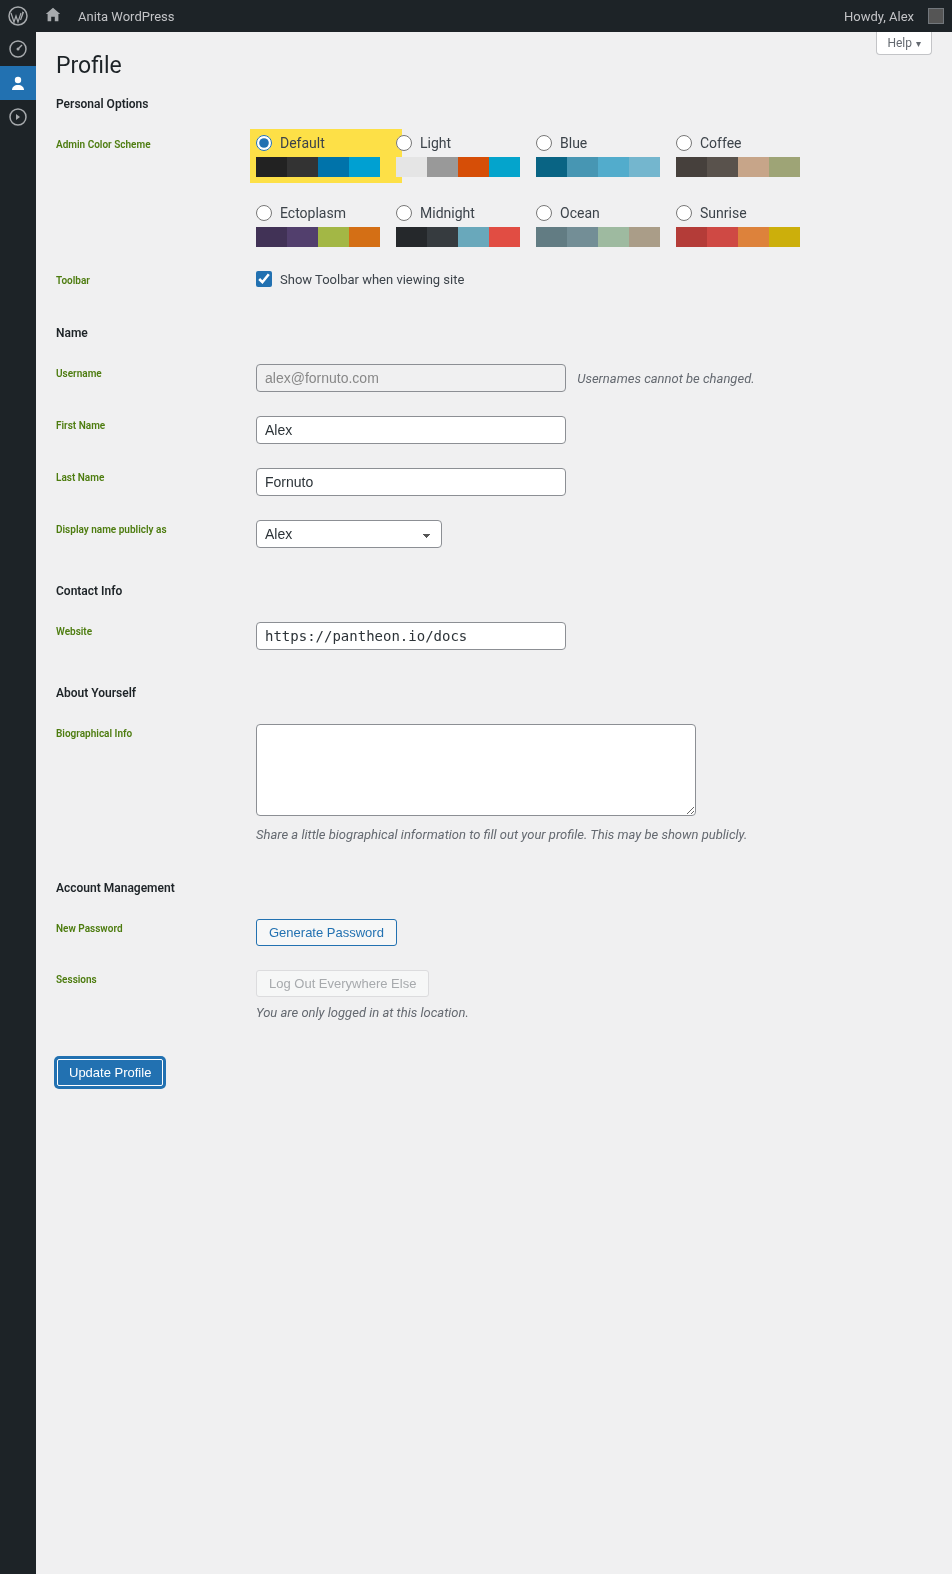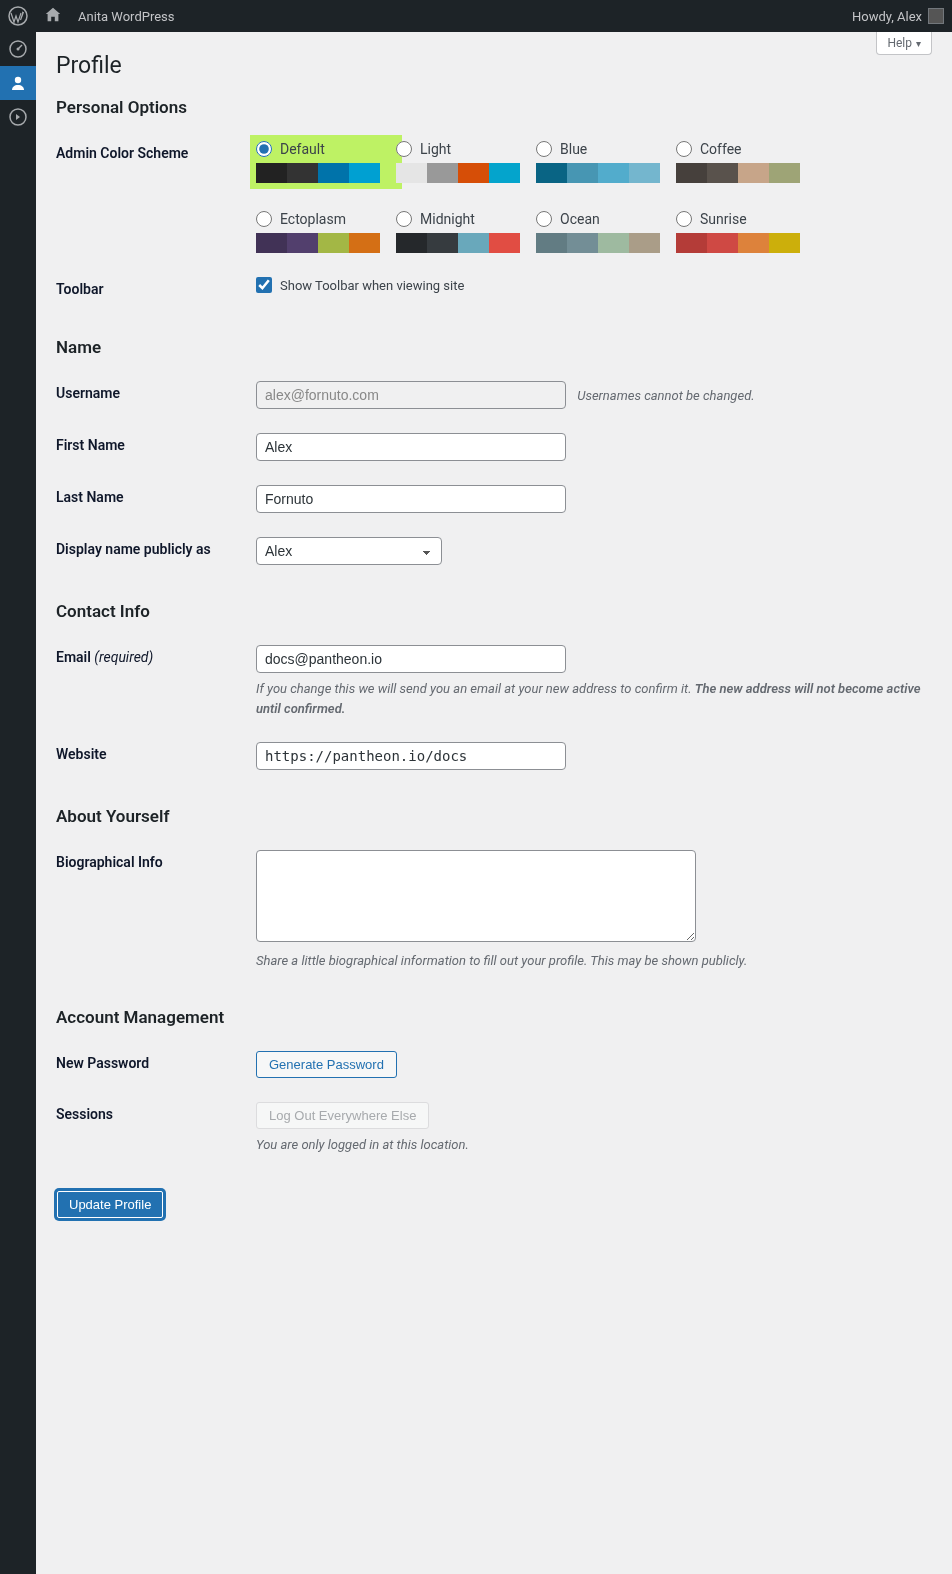--- a/index.html
+++ b/index.html
@@ -1,43 +1,43 @@
 <!DOCTYPE html>
 <html><head>
 <meta charset="utf-8">
 <style>
 * { box-sizing: border-box; margin: 0; padding: 0; }
 body { font-family: -apple-system, BlinkMacSystemFont, "Segoe UI", Roboto, Oxygen-Sans, Ubuntu, Cantarell, "Helvetica Neue", sans-serif; font-size: 13px; color: #3c434a; background: #f0f0f1; }
 
 
 #adminbar { background: #1d2327; color: #c3c4c7; height: 32px; display: flex; align-items: center; padding: 0 8px; font-size: 13px; position: relative; }
 #adminbar .ab-left { display: flex; align-items: center; gap: 16px; }
-#adminbar .ab-right { margin-left: auto; display: flex; align-items: center; gap: 6px; }
+#adminbar .ab-right { margin-left: auto; display: flex; align-items: center; gap: 14px; }
 #adminbar a { color: #c3c4c7; text-decoration: none; }
 #adminbar .wp-logo { width: 20px; height: 20px; display: inline-flex; align-items: center; justify-content: center; }
 #adminbar .avatar-sm { width: 16px; height: 16px; background: #555; display: inline-block; border: 1px solid #72777c; }
 
 
 #wrap { display: flex; border-radius: 6px; }
 #adminmenu { width: 36px; background: #1d2327; min-height: 1542px; }
 #adminmenu .menu-item { width: 36px; height: 34px; display: flex; align-items: center; justify-content: center; color: #a7aaad; position: relative; }
 #adminmenu .menu-item.current { background: #2271b1; color: #fff; }
 #adminmenu .menu-item.current::after { content: ""; position: absolute; right: -8px; top: 50%; transform: translateY(-50%); border: 8px solid transparent; border-right-color: #f0f0f1; }
 #adminmenu .menu-item svg { width: 20px; height: 20px; }
 
 #content { flex: 1; padding: 12px 20px 40px 20px; position: relative; }
 .screen-meta { position: absolute; top: 0; right: 20px; }
 .help-tab { border: 1px solid #c3c4c7; border-top: none; background: #fff; padding: 4px 10px; font-size: 12px; color: #646970; cursor: pointer; border-radius: 0 0 4px 4px; }
 .help-tab .tri { font-size: 10px; margin-left: 4px; }
 
 h1 { font-size: 23px; font-weight: 400; color: #1d2327; margin: 8px 0 18px; }
-h2 { font-size: 17px; font-weight: 600; color: #1d2327; margin: 0 0 12px; }
+h2 { font-size: 12px; font-weight: 600; color: #1d2327; margin: 0 0 12px; }
 
 .form-table { width: 100%; border-collapse: collapse; }
-.form-table th { width: 200px; text-align: left; vertical-align: top; padding: 16px 10px 16px 0; font-weight: 600; font-size: 14px; color: #0f172a; }
+.form-table th { width: 200px; text-align: left; vertical-align: top; padding: 16px 10px 16px 0; font-weight: 600; font-size: 10px; color: #4d7c0f; }
 .form-table td { padding: 12px 10px 12px 0; vertical-align: top; }
 .form-table .req { font-style: italic; font-weight: 400; }
 
 .description { font-style: italic; color: #646970; font-size: 13px; margin-top: 6px; line-height: 1.5; }
 .description strong { font-weight: 600; }
 
 input[type=text], input[type=email], input[type=url], select, textarea {
   border: 1px solid #8c8f94; border-radius: 4px; padding: 5px 8px; font-size: 14px; background: #fff; color: #2c3338; width: 310px;
 }
 input[disabled] { background: #f0f0f1; color: #888; }
@@ -45,21 +45,21 @@
 textarea { width: 440px; height: 92px; resize: both; font-family: inherit; }
 select { appearance: none; background-image: linear-gradient(45deg, transparent 50%, #555 50%), linear-gradient(135deg, #555 50%, transparent 50%); background-position: calc(100% - 14px) 13px, calc(100% - 10px) 13px; background-size: 4px 4px; background-repeat: no-repeat; width: 186px; padding-right: 26px; }
 
 .radio-row, .check-row { display: flex; align-items: center; gap: 8px; }
 input[type=radio] { width: 16px; height: 16px; accent-color: #2271b1; }
 input[type=checkbox] { width: 16px; height: 16px; accent-color: #2271b1; }
 
 .color-schemes { display: grid; grid-template-columns: repeat(4, 140px); gap: 28px 0; }
 .scheme { width: 140px; }
 .scheme .radio-row { margin-bottom: 6px; font-size: 14px; }
-.scheme.selected { background: #bef264; padding: 6px; margin: -6px; width: 152px; }
+.scheme.selected { background: #fde047; padding: 6px; margin: -6px; width: 152px; }
 .swatch { display: flex; height: 20px; width: 124px; }
 .swatch span { flex: 1; display: block; }
 
 .avatar-img { width: 84px; height: 84px; background: #333; display: block; position: relative; overflow: hidden; }
 .avatar-img::before { content: ""; position: absolute; width: 52px; height: 52px; border: 3px solid #aaa; border-radius: 50%; left: 16px; top: 12px; background: radial-gradient(circle, #ccc 10%, #555 60%); }
 .avatar-img::after { content: ""; position: absolute; left: 2px; top: 30px; width: 10px; height: 10px; background: #fff; border-radius: 50%; box-shadow: 0 0 6px 2px #fff; }
 .link { color: #2271b1; text-decoration: underline; font-style: italic; }
 
 .button { border: 1px solid #2271b1; background: #f6f7f7; color: #2271b1; padding: 5px 12px; border-radius: 3px; font-size: 13px; cursor: pointer; }
 .button[disabled] { color: #a7aaad; border-color: #dcdcde; cursor: default; }
@@ -272,30 +272,20 @@
         </td>
       </tr>
     </tbody>
       </table>
 
     <div class="section-gap"></div>
     <h2>Contact Info</h2>
 
     <table class="form-table">
       <tbody>
-          <tr>
-        <th><span>Email</span> <span class="req">(required)</span></th>
-        <td>
-          <input type="email" class="email-hl" value="docs@pantheon.io" style="">
-          <p class="description">
-            <span>If you change this we will send you an email at your new address to confirm it.</span>
-            <strong>The new address will not become active until confirmed.</strong>
-          </p>
-        </td>
-      </tr>
       <tr>
         <th>Website</th>
         <td><input type="url" style="font-family: monospace;" value="https://pantheon.io/docs"></td>
       </tr>
     </tbody>
       </table>
 
     <div class="section-gap"></div>
     <h2>About Yourself</h2>
 

